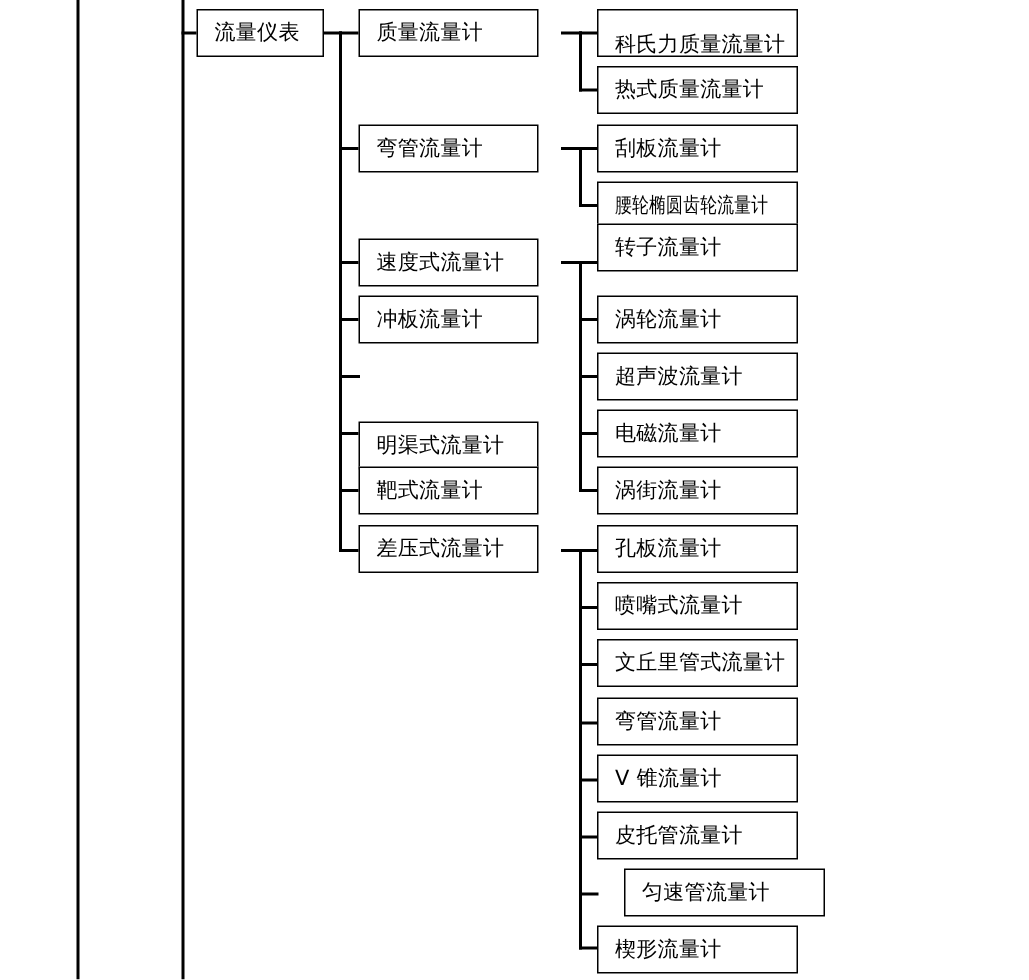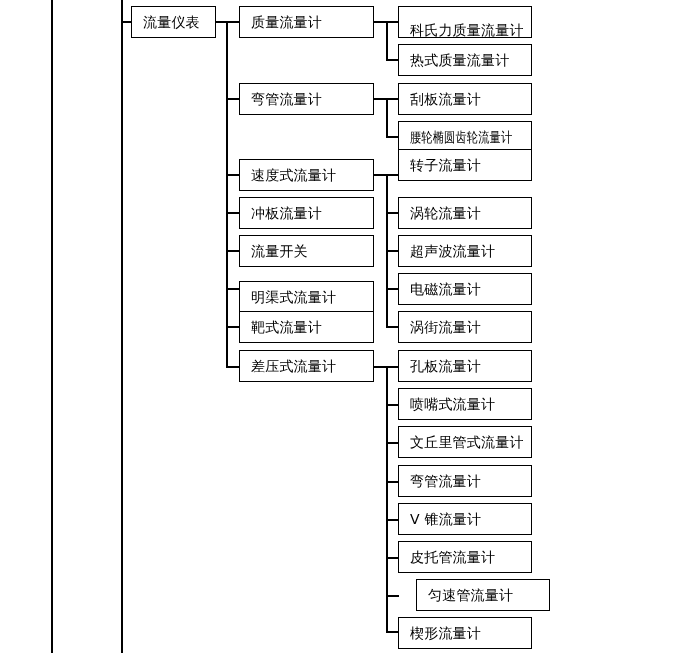--- a/index.html
+++ b/index.html
@@ -31,21 +31,21 @@
     height: 32px;
     padding-left: 11px;
     font-size: 14px;
     line-height: 1;
     color: #000000;
     letter-spacing: 0.2px;
     white-space: nowrap;
     z-index: 2;
   }
   .node.root      { left: 131px; width: 85px; }
-  .node.level2    { left: 239px; width: 135px; }
+  .node.level2    { left: 239px; width: 120px; }
   .node.level3    { left: 398px; width: 134px; }
   .node .label    { display: block; }
   .node.squeeze .label {
     transform: scaleX(0.80);
     transform-origin: left center;
   }
   
   .line {
     position: absolute;
     background: #000000;
@@ -83,23 +83,20 @@
     <span class="label">质量流量计</span>
   </div>
   <div class="node level2" style="top:83px;">
     <span class="label">弯管流量计</span>
   </div>
   <div class="node level2" style="top:159px;">
     <span class="label">速度式流量计</span>
   </div>
   <div class="node level2" style="top:197px;">
     <span class="label">冲板流量计</span>
-  </div>
-  <div class="node level2" style="top:235px;">
-    <span class="label">流量开关</span>
   </div>
   <div class="node level2" style="top:281px;">
     <span class="label">明渠式流量计</span>
   </div>
   <div class="node level2" style="top:311px;">
     <span class="label">靶式流量计</span>
   </div>
   <div class="node level2" style="top:350px;">
     <span class="label">差压式流量计</span>
   </div>

